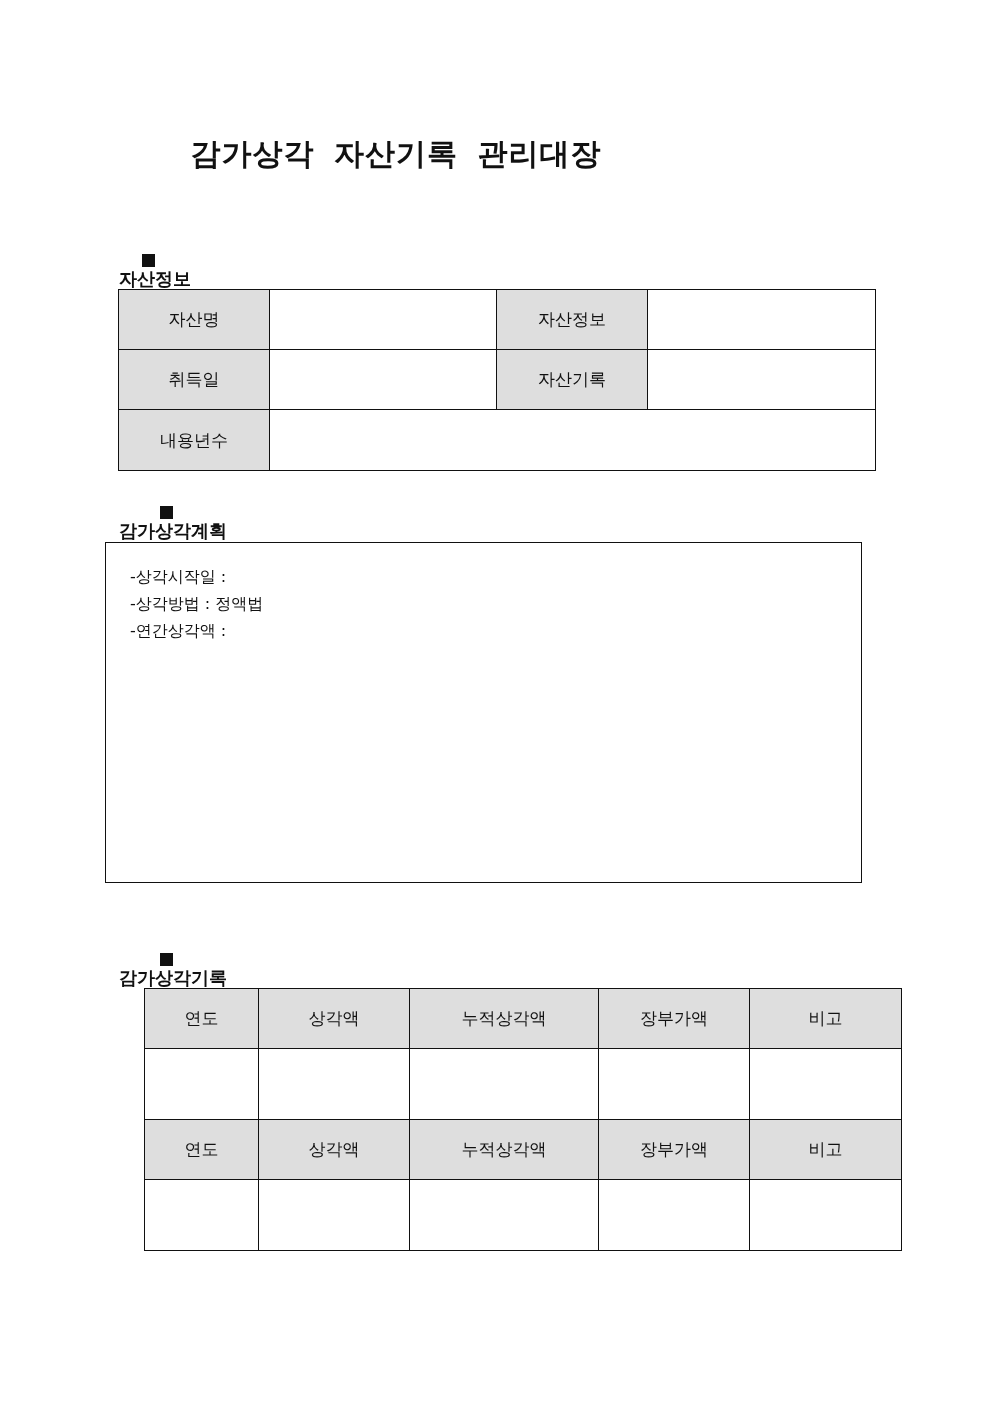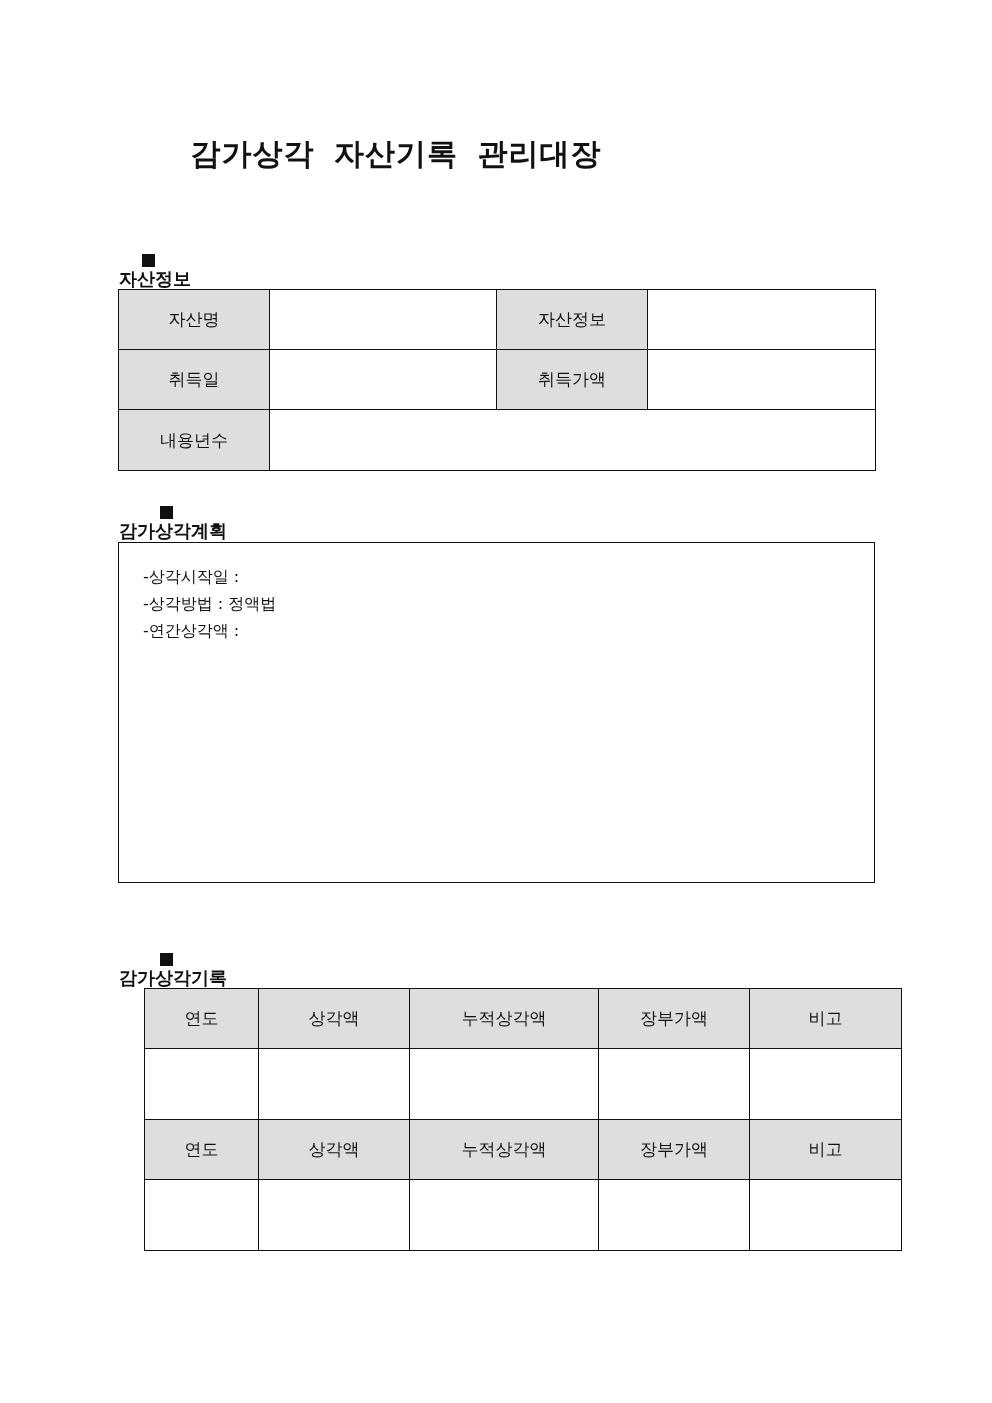--- a/index.html
+++ b/index.html
@@ -25,21 +25,21 @@
   table.grid {
     position: absolute; left: 118px; width: 757px;
     border-collapse: collapse; table-layout: fixed;
   }
   table.grid td {
     border: 1.5px solid #111; padding: 18px; text-align: center;
     font-size: 17px; vertical-align: middle;
   }
   td.label { background: #dedede; }
   .plan-box {
-    position: absolute; left: 118px; top: 542px; width: 755px; height: 339px;
+    position: absolute; left: 105px; top: 542px; width: 755px; height: 339px;
     border: 1.5px solid #111;
   }
   .plan-lines { position: absolute; left: 24px; top: 20px; font-size: 16px; line-height: 27px; }
   .plan-line { white-space: pre; }
 </style>
 </head>
 <body>
 
 <div class="title">감가상각 자산기록 관리대장</div>
 
@@ -58,21 +58,21 @@
   <tbody>
       <tr style="height:43px;">
     <td class="label">자산명</td>
     <td></td>
     <td class="label">자산정보</td>
     <td></td>
   </tr>
   <tr style="height:42px;">
     <td class="label">취득일</td>
     <td></td>
-    <td class="label">취득가액</td>
+    <td class="label">자산기록</td>
     <td></td>
   </tr>
   <tr style="height:61px;">
     <td class="label">내용년수</td>
     <td colspan="3"></td>
   </tr>
 </tbody>
   </table>
 
 <div class="section-heading" style="top:506px;text-align:center;">

